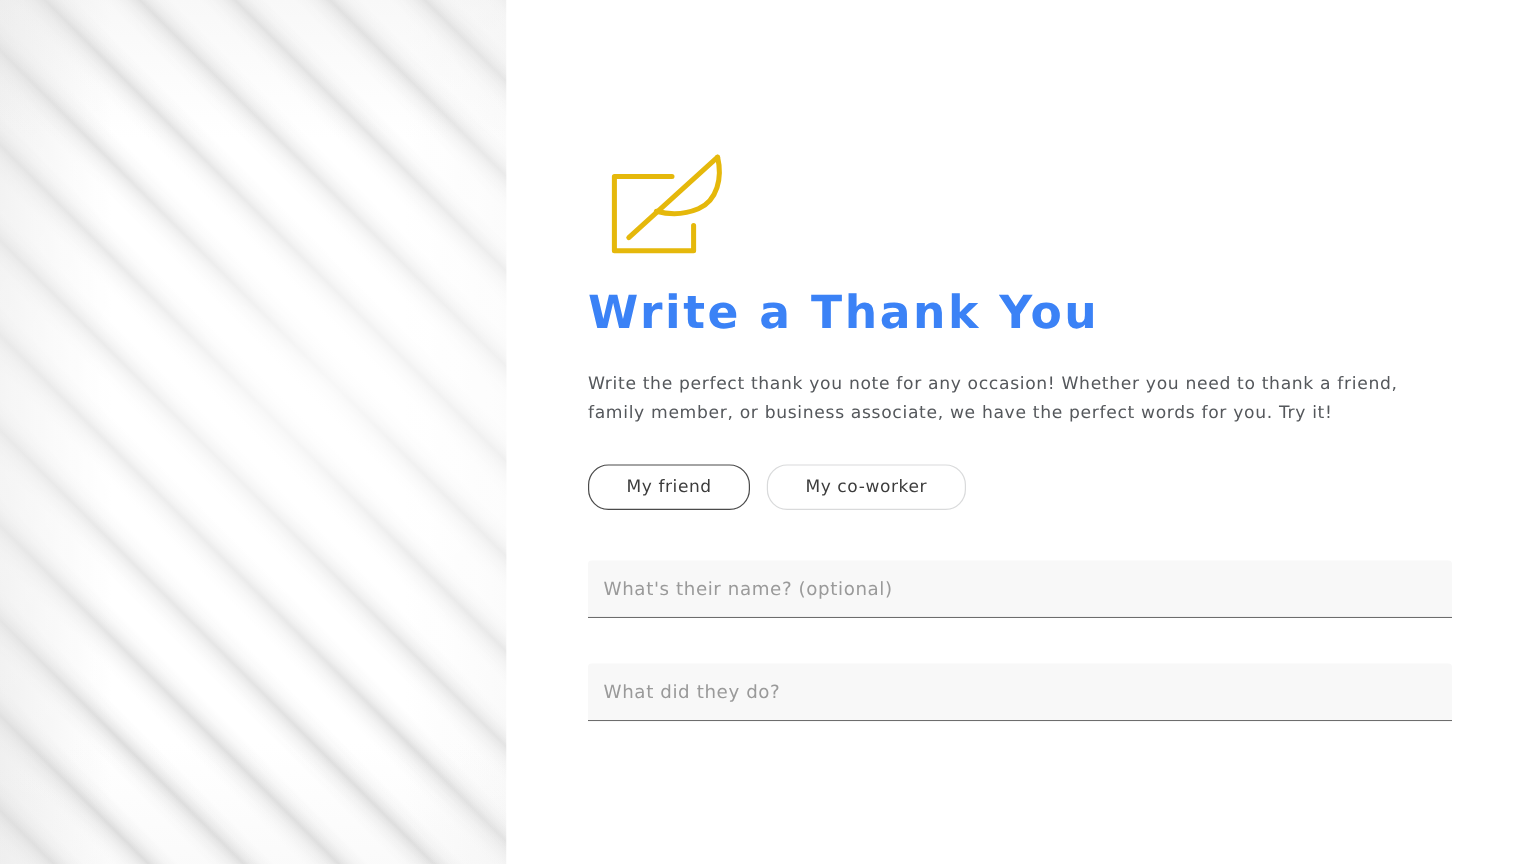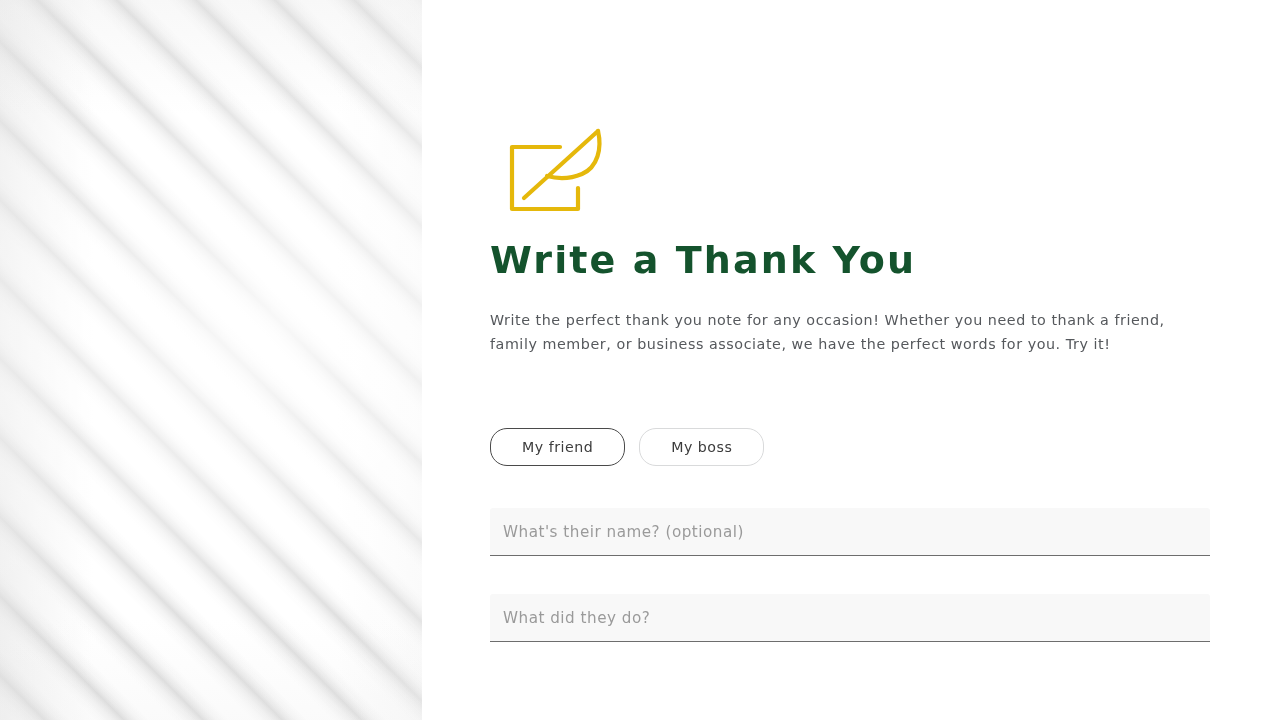--- a/index.html
+++ b/index.html
@@ -90,34 +90,34 @@
     height: 92px;
     display: block;
     margin-bottom: 26px;
   }
 
   .page-title {
     font-family: "DejaVu Sans", sans-serif;
     font-size: 38px;
     font-weight: bold;
     letter-spacing: 2.1px;
-    color: #14532d;
+    color: #3b82f6;
     line-height: 1.08;
     margin-bottom: 27px;
     white-space: nowrap;
   }
 
   .page-desc {
     font-family: "DejaVu Sans", sans-serif;
     font-size: 14.3px;
     letter-spacing: 0.55px;
     line-height: 24px;
     color: #55585c;
     max-width: 716px;
-    margin-bottom: 72px;
+    margin-bottom: 31px;
   }
 
   
   .chip-rows { margin-bottom: 22px; }
 
   .chip-row {
     display: flex;
     flex-wrap: nowrap;
     gap: 14px;
     margin-bottom: 13px;
@@ -197,21 +197,21 @@
     <h1 class="page-title">Write a Thank You</h1>
 
     
     <p class="page-desc">Write the perfect thank you note for any occasion! Whether you need to thank a friend, family member, or business associate, we have the perfect words for you. Try it!</p>
 
     
     <div class="chip-rows">
 
       <div class="chip-row">
         <button class="chip selected">My friend</button>
-        <button class="chip">My boss</button>
+        <button class="chip">My co-worker</button>
       </div>
 
 
     </div>
 
     
     <input class="field" type="text" placeholder="What's their name? (optional)" style="">
 
     <div class="field-spacer"></div>
 

